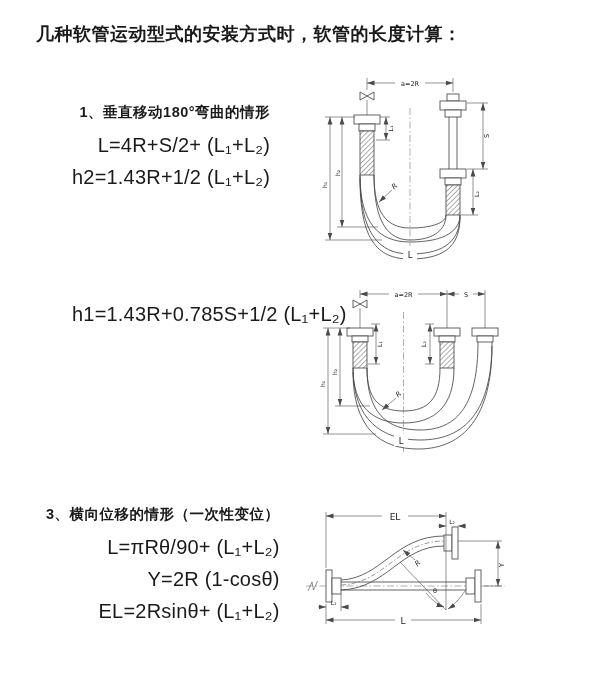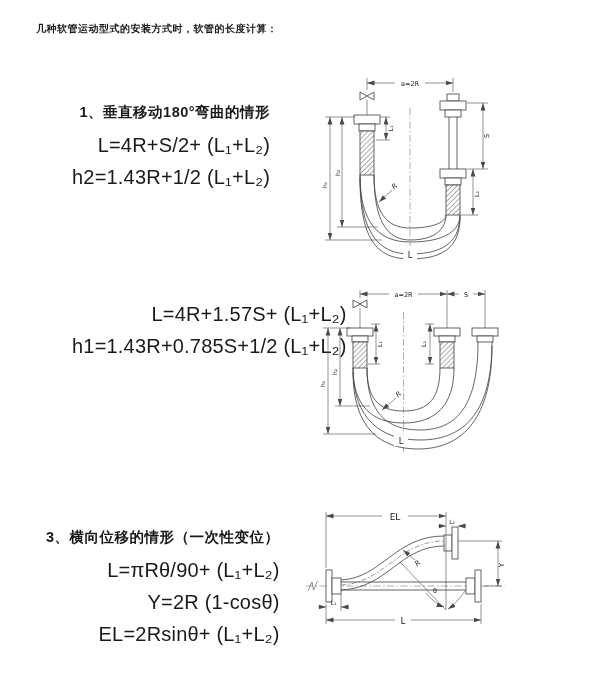--- a/index.html
+++ b/index.html
@@ -1,20 +1,20 @@
 <!DOCTYPE html>
 <html><head>
 <meta charset="utf-8">
 <style>
   html,body{margin:0;padding:0;}
   body{
     width:600px;height:675px;background:#ffffff;position:relative;overflow:hidden;
     font-family:"Liberation Sans","DejaVu Sans",sans-serif;color:#1a1a1a;
   }
-  .title{position:absolute;left:36px;top:22px;font-size:10px;font-weight:700;letter-spacing:.5px;}
+  .title{position:absolute;left:36px;top:22px;font-size:18px;font-weight:700;letter-spacing:.5px;}
   .sec{position:absolute;left:46px;text-align:right;}
   .sec-heading{font-size:14.5px;font-weight:700;letter-spacing:.5px;margin-bottom:7px;}
   .formula{font-size:20px;padding-left:26px;line-height:32px;letter-spacing:.2px;white-space:pre;}
   svg{position:absolute;overflow:visible;}
   svg text{font-family:"DejaVu Sans",sans-serif;fill:#222;}
   .thin{stroke:#474747;stroke-width:.85;fill:none;}
   .part{fill:#ffffff;stroke:#474747;stroke-width:.85;}
   .dim{stroke:#4a4a4a;stroke-width:.6;fill:none;}
   .cline{stroke:#6a6a6a;stroke-width:.55;fill:none;stroke-dasharray:7 2.5 1.5 2.5;}
   .hdash{stroke:#555;stroke-width:.6;fill:none;stroke-dasharray:5 2 1.5 2;}
@@ -25,25 +25,24 @@
 
 <div class="title">几种软管运动型式的安装方式时，软管的长度计算：</div>
 
 <div class="sec" style="top:103px;">
   <div class="sec-heading">1、垂直移动180°弯曲的情形</div>
   <div class="formula">L=4R+S/2+ (L₁+L₂)</div>
   <div class="formula">h2=1.43R+1/2 (L₁+L₂)</div>
 </div>
 
 <div class="sec" style="top:298px;">
-  <div class="formula">L=4R+1.57S+ (L₁+L₂)</div>
   <div class="formula">h1=1.43R+0.785S+1/2 (L₁+L₂)</div>
 </div>
 
-<div class="sec" style="top:528px;">
+<div class="sec" style="top:505px;">
   <div class="sec-heading">3、横向位移的情形（一次性变位）</div>
   <div class="formula">L=πRθ/90+ (L₁+L₂)</div>
   <div class="formula">Y=2R (1-cosθ)</div>
   <div class="formula">EL=2Rsinθ+ (L₁+L₂)</div>
 </div>
 
 <svg style="left:310px;top:70px;" width="290" height="195" viewBox="0 0 290 195">
   <defs>
     <marker id="ar1" markerWidth="8" markerHeight="6" refX="7.5" refY="3" orient="auto-start-reverse" markerUnits="userSpaceOnUse">
       <path d="M0,0.6 L7.5,3 L0,5.4 z" fill="#4a4a4a"></path>

